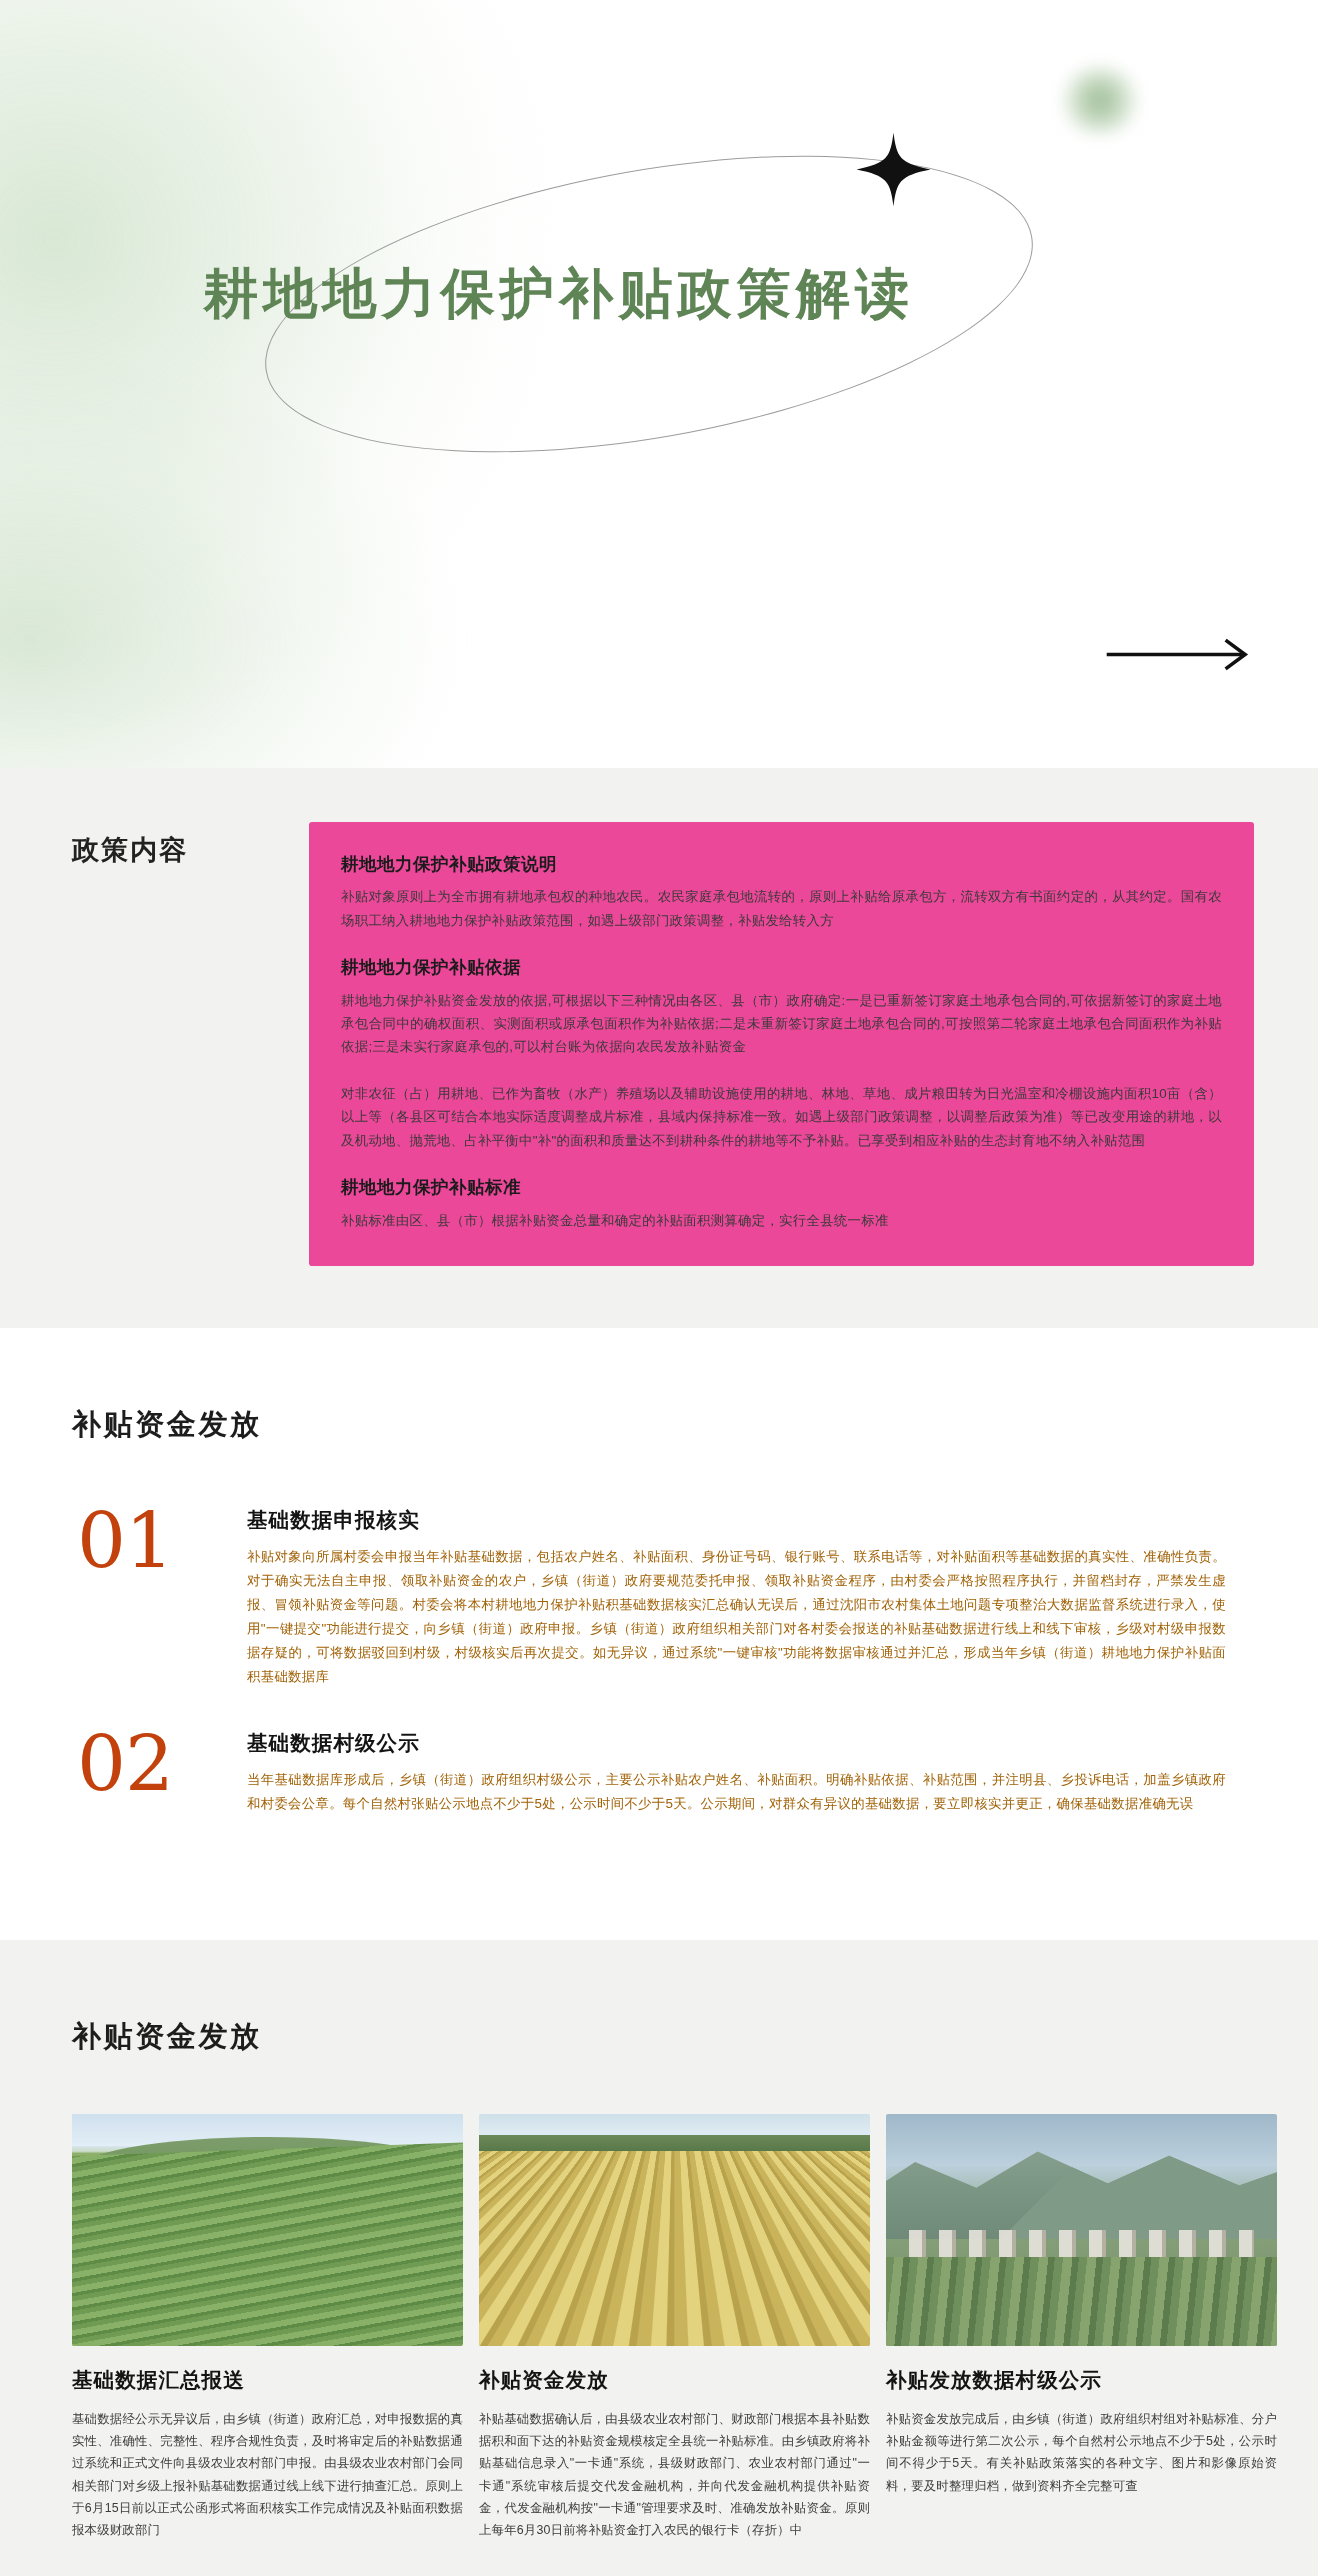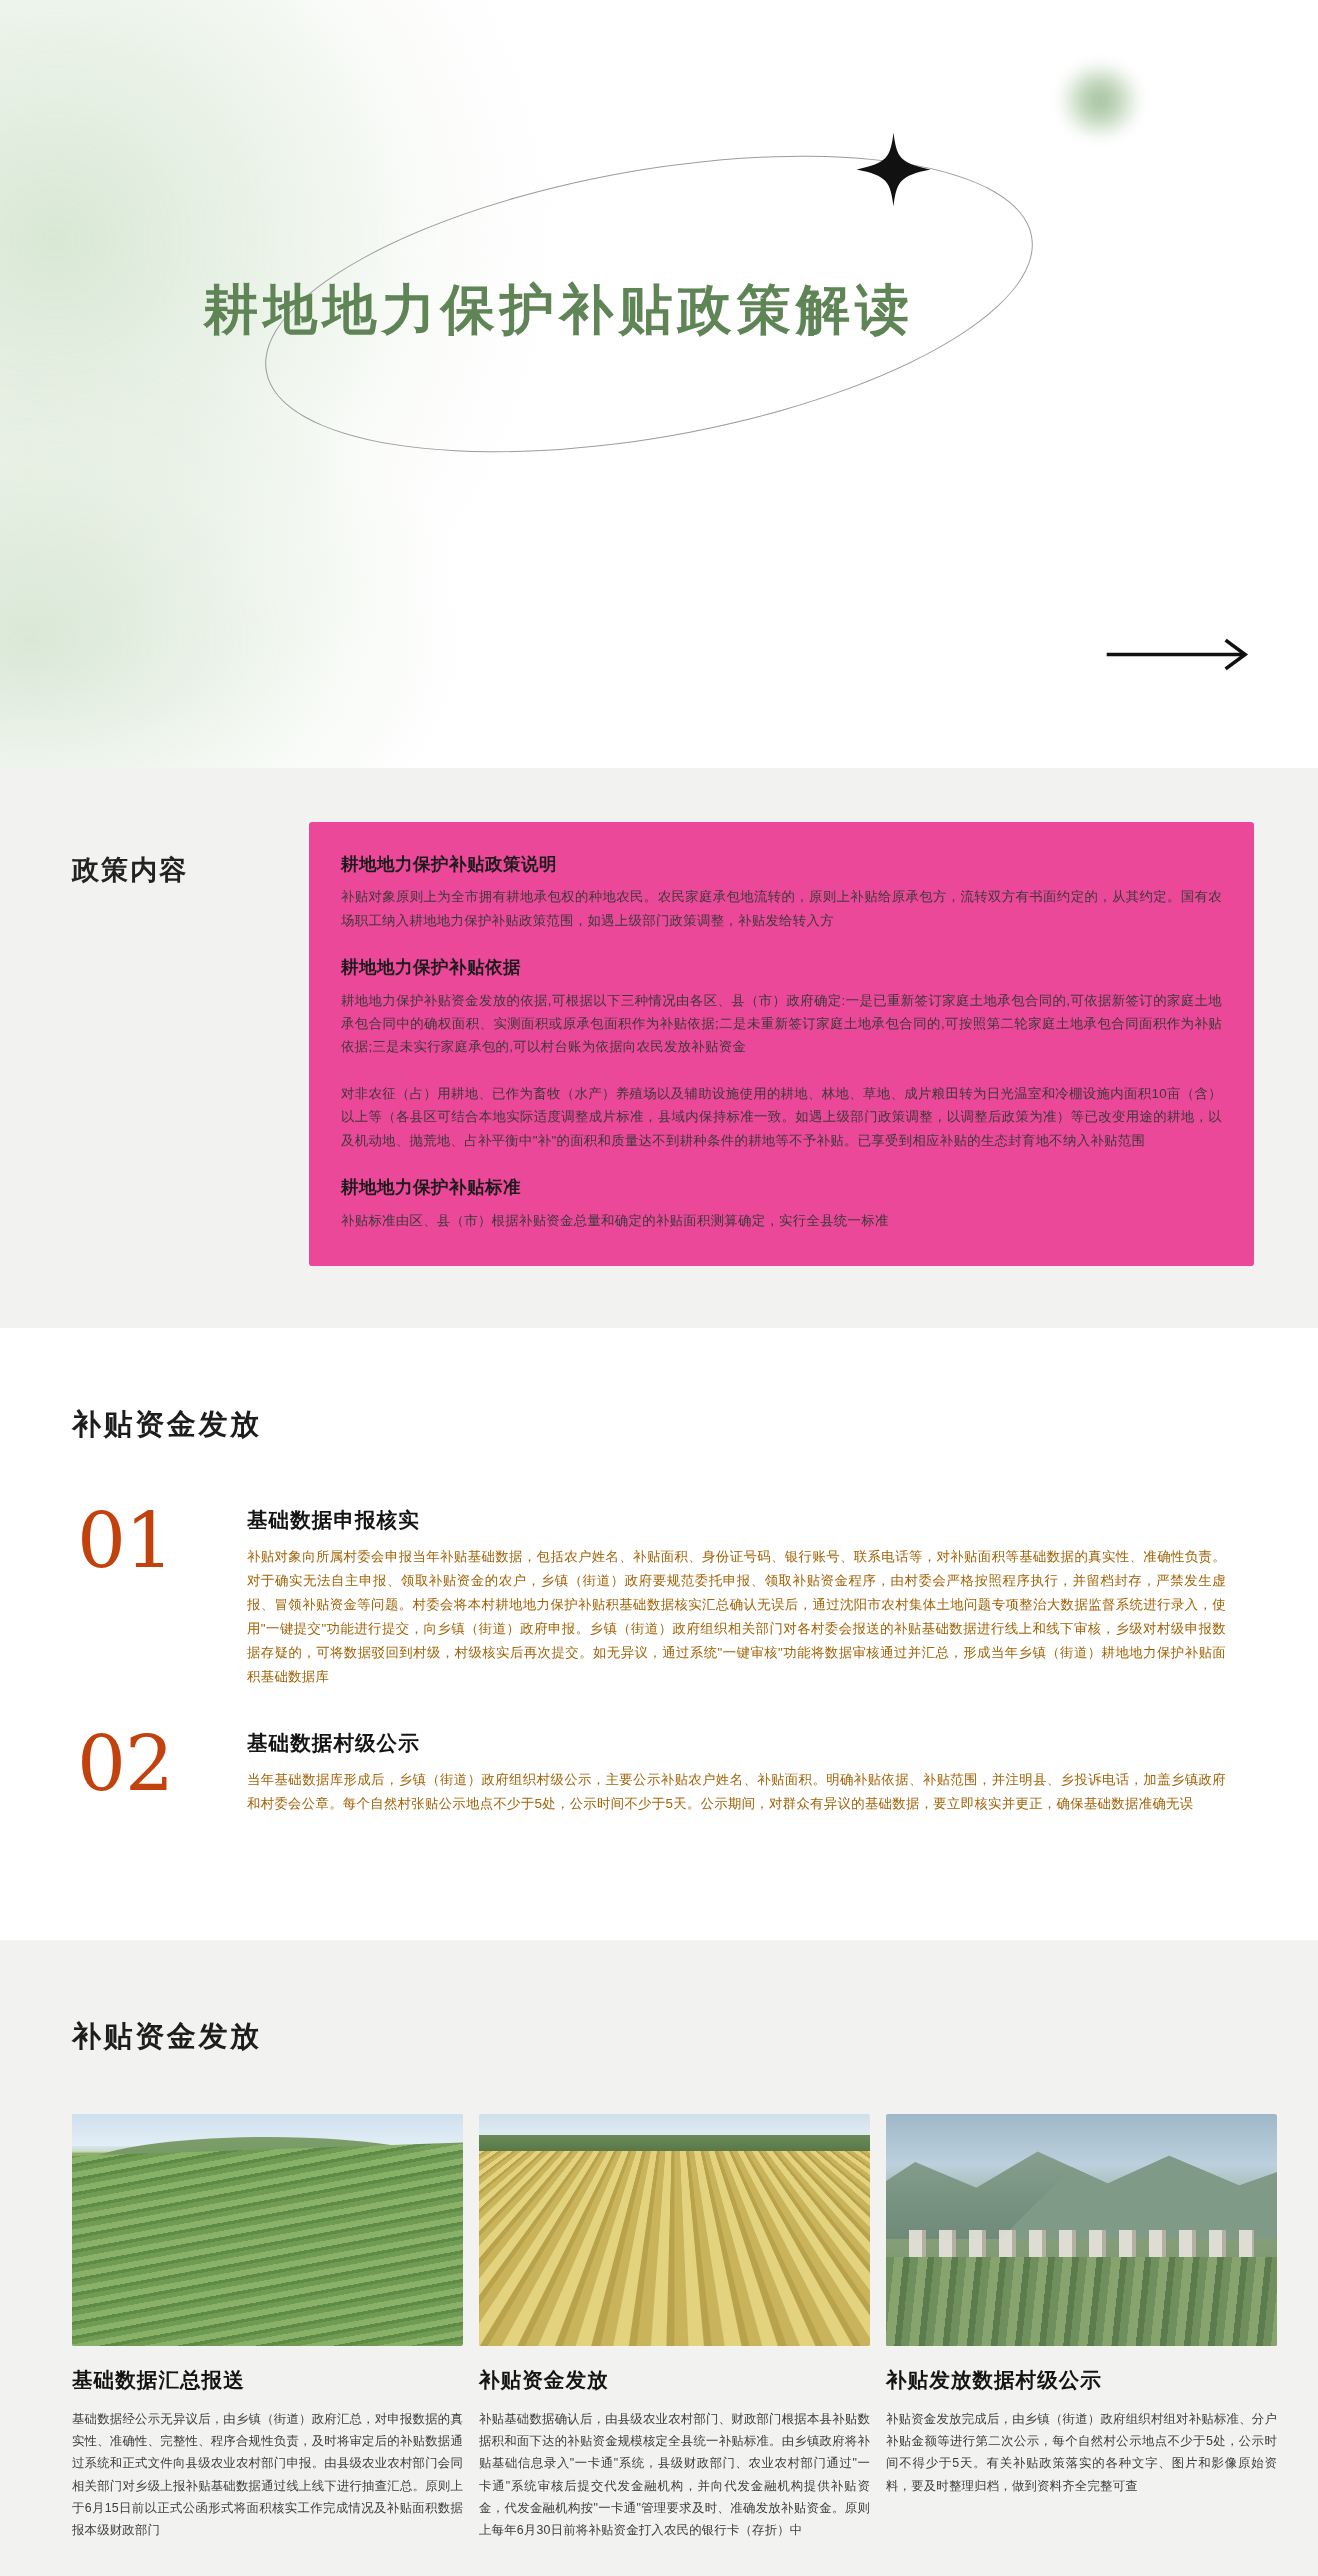--- a/index.html
+++ b/index.html
@@ -64,21 +64,21 @@
     position: absolute;
     left: 855px;
     top: 131px;
     width: 77px;
     height: 77px;
   }
 
   .hero-title {
     position: absolute;
     left: 204px;
-    top: 274px;
+    top: 258px;
     font-family: "DejaVu Serif", "Liberation Serif", serif;
     font-size: 54px;
     letter-spacing: 5.2px;
     color: #5f8455;
     white-space: nowrap;
   }
 
   .arrow {
     position: absolute;
     left: 1103px;
@@ -94,21 +94,21 @@
     background: #f2f2f0;
     padding: 0 0 62px 0;
   }
   .sec-policy-inner {
     position: relative;
     padding: 54px 0 0 0;
   }
   .sec-head {
     position: absolute;
     left: 72px;
-    top: 84px;
+    top: 64px;
     font-family: "DejaVu Serif", "Liberation Serif", serif;
     font-size: 27px;
     letter-spacing: 2.1px;
     color: #222;
   }
   .policy-card {
     margin-left: 309px;
     width: 945px;
     background: #ec4899;
     border-radius: 3.1px;

